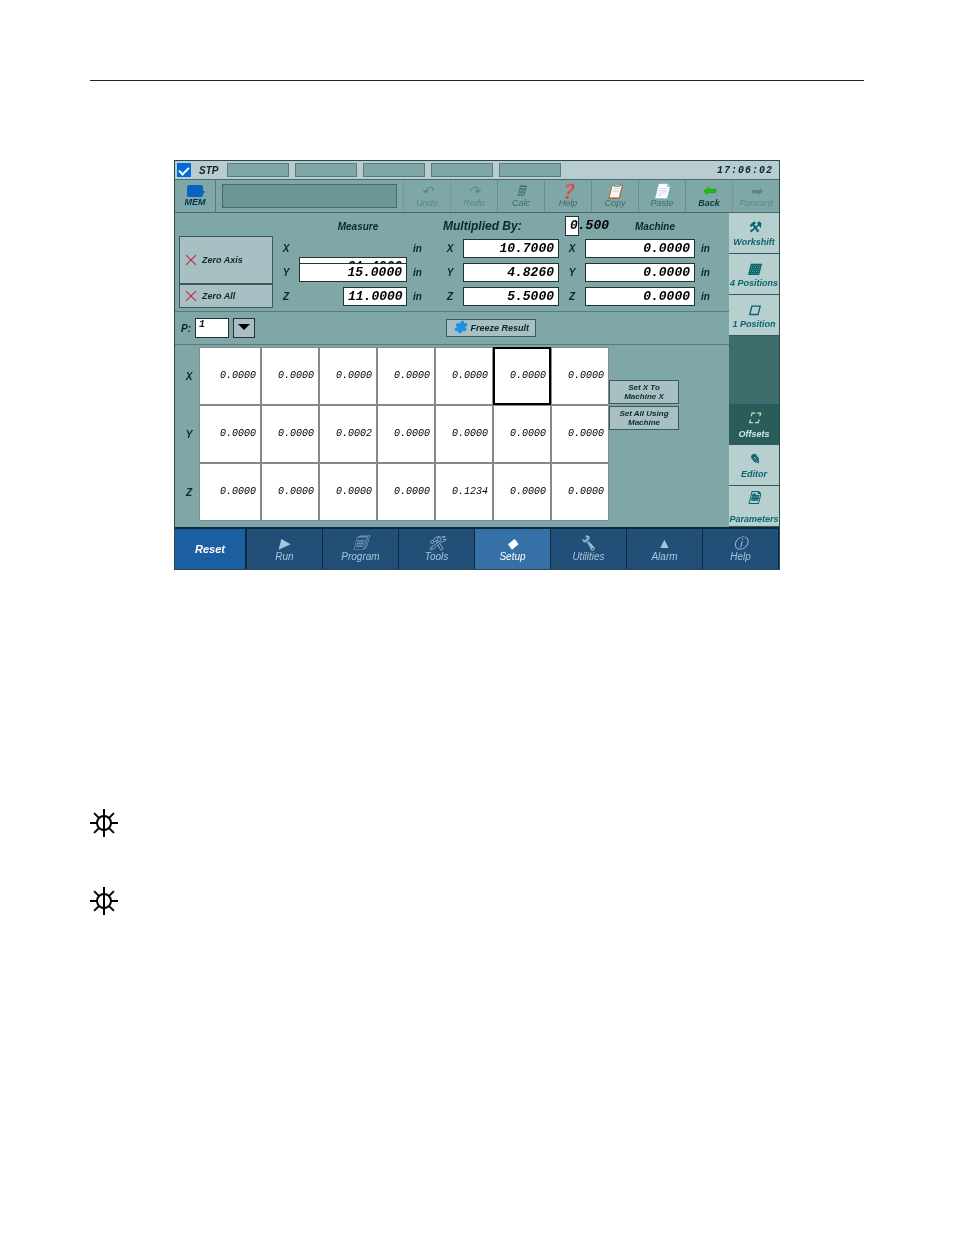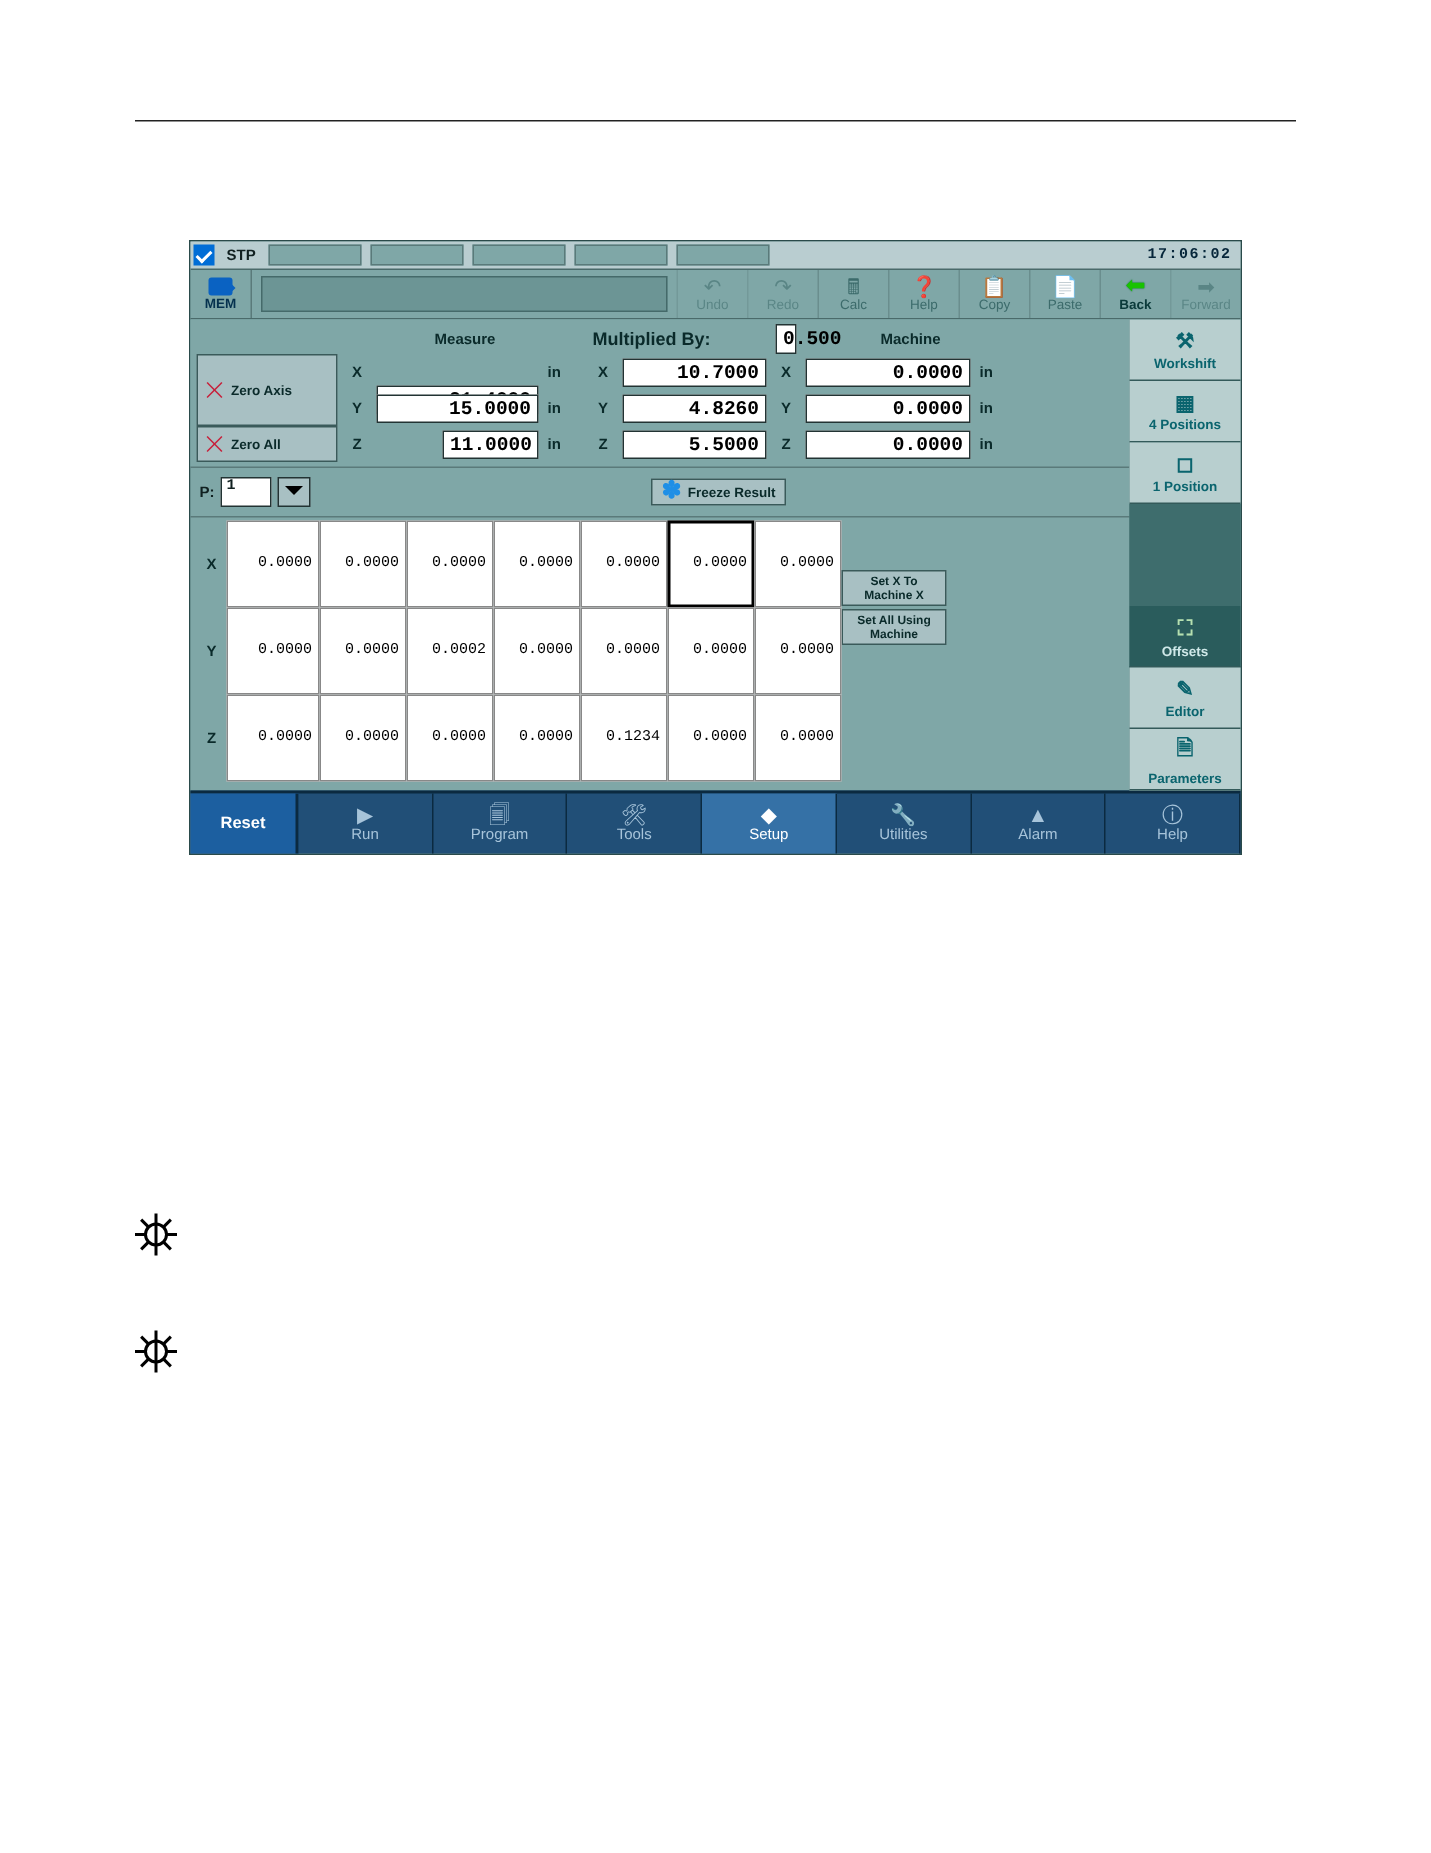--- a/index.html
+++ b/index.html
@@ -18,26 +18,27 @@
     box-sizing: border-box;
   }
   .hr {
     border: 0;
     border-top: 1px solid #222;
     margin: 80px 0 30px 0;
   }
 
   
   .shot {
-    width: 700px;
+    width: 604px;
     margin: 80px auto 40px auto;
     background: #7fa7a7;
     box-shadow: 0 0 0 1px #2a4a4a;
     font-size: 10px;
     color: #102020;
+    font-style: italic;
   }
 
   
   .status {
     display: flex;
     align-items: center;
     height: 18px;
     background: #b9cdd0;
     border-bottom: 1px solid #4a6a6a;
   }

